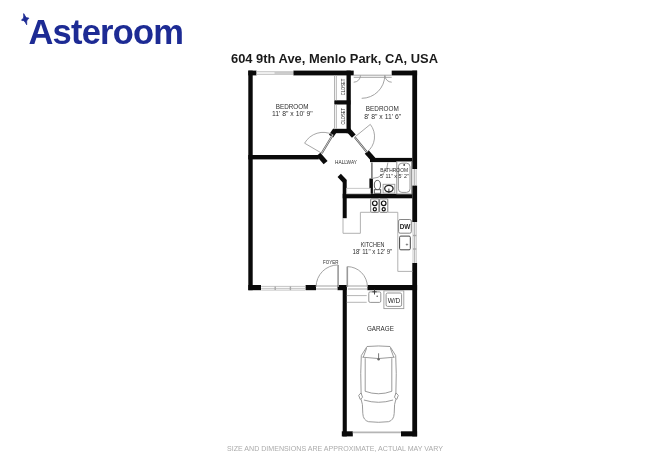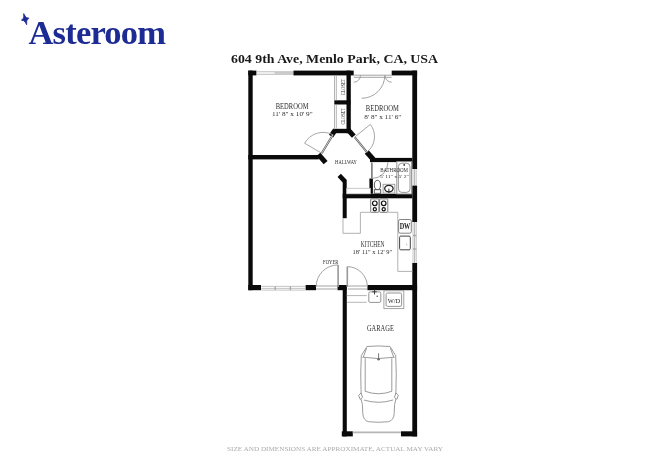--- a/index.html
+++ b/index.html
@@ -1,17 +1,17 @@
 <!DOCTYPE html>
 <html><head>
 <meta charset="utf-8">
 <style>
   html,body{margin:0;padding:0;background:#fff;}
   #page{position:relative;width:650px;height:461px;background:#a16207;overflow:hidden;
-        font-family:Liberation Serif, serif;filter:contrast(1);}
+        font-family:Liberation Sans, sans-serif;filter:contrast(1);}
   svg{position:absolute;left:0;top:0;}
 </style>
 </head>
 <body>
 <div id="page">
 <svg width="650" height="461" viewBox="0 0 650 461">
 
   <rect x="0" y="0" width="650" height="461" fill="#ffffff"></rect>
 
   <g>

